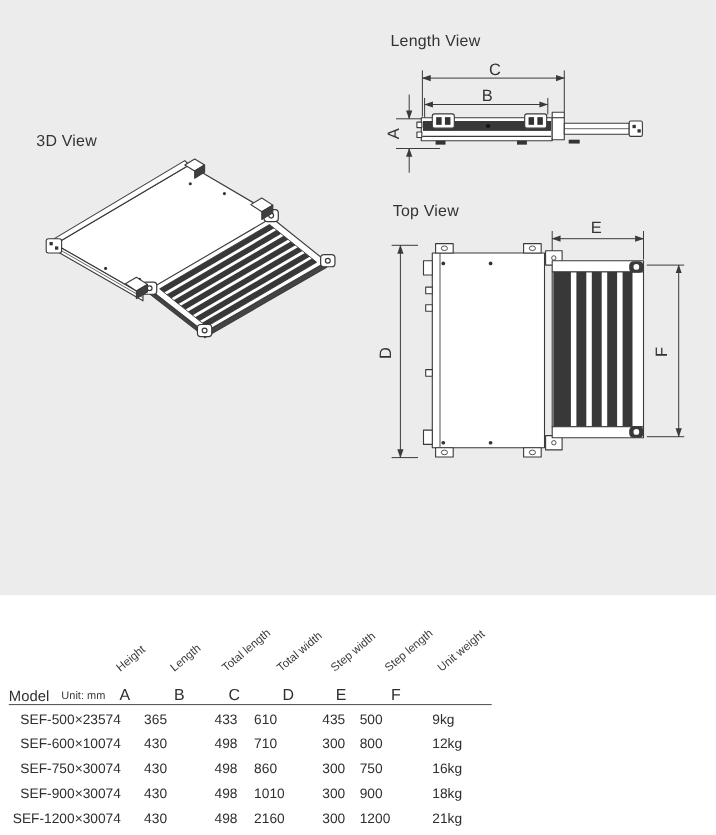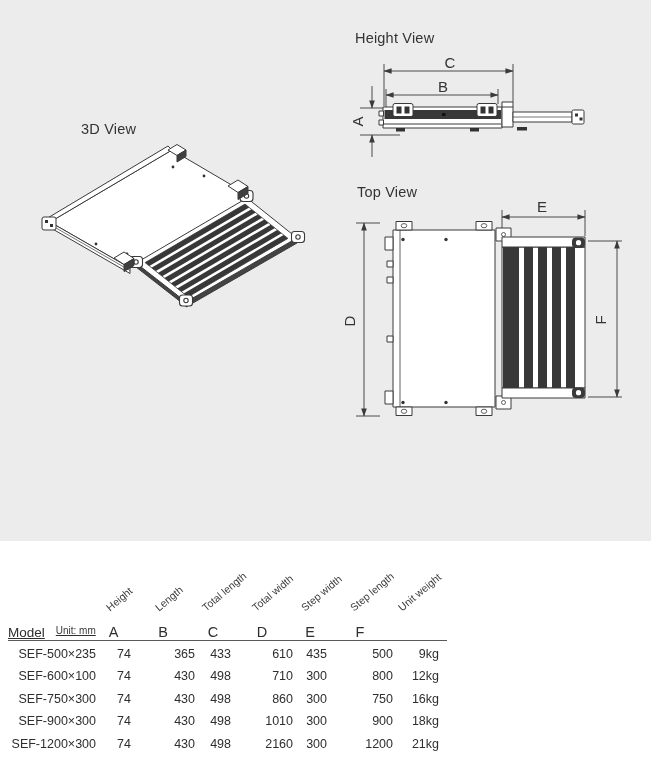--- a/index.html
+++ b/index.html
@@ -1,49 +1,49 @@
 <!DOCTYPE html>
 <html><head>
 <meta charset="utf-8">
 <style>
   html,body{margin:0;padding:0;background:#fff;}
   .page{position:relative;width:651px;height:759px;background:#ffffff;overflow:hidden;
         font-family:"Liberation Sans",sans-serif;color:#303030;}
   .gray-band{position:absolute;left:0;top:0;width:651px;height:541px;background:#ececec;}
   .view-title{position:absolute;font-size:14.5px;color:#333;letter-spacing:.2px;white-space:nowrap;}
-  .t-3d{left:33px;top:121px;margin-left:48px;}
+  .t-3d{left:33px;top:121px;}
   .t-front{left:355px;top:30px;}
   .t-top{left:357px;top:184px;}
   svg{position:absolute;overflow:visible;}
   svg text{font-family:"Liberation Sans",sans-serif;font-size:15px;fill:#333;}
   
   .spec-table{position:absolute;left:8px;top:575px;width:440px;height:182px;font-size:12.5px;color:#2e2e2e;}
   .diag{position:absolute;top:601px;height:13px;font-size:10.5px;color:#3a3a3a;
         transform:rotate(-40deg);transform-origin:left bottom;white-space:nowrap;}
   .head-row{position:absolute;left:0;top:44px;width:431px;height:22px;display:grid;
             grid-template-columns:88px 35px 64px 36px 62px 34px 66px 46px;align-items:end;}
   .head-row .letter{text-align:center;font-size:14.5px;color:#2e2e2e;padding-bottom:1px;}
-  .model-cell{display:flex;align-items:flex-start;gap:11px;padding-bottom:1px;text-decoration:underline;}
+  .model-cell{display:flex;align-items:center;gap:11px;padding-bottom:1px;}
   .model-cell .model{font-size:13.5px;}
   .model-cell .unit{font-size:10px;color:#3a3a3a;}
   .rule{position:absolute;left:0;top:65px;width:439px;height:1px;background:#5a5a5a;}
   .rows{position:absolute;left:0;top:68px;width:431px;}
   .trow{display:grid;grid-template-columns:88px 35px 64px 36px 62px 34px 66px 46px;
         height:22.4px;line-height:22.4px;}
-  .trow .c{text-align:right;}
+  .trow .c{text-align:left;}
   .trow .m{text-align:right;}
 </style>
 </head>
 <body>
 
 <div class="page">
   <div class="gray-band"></div>
 
   <div class="view-title t-3d">3D View</div>
-  <div class="view-title t-front">Height View</div>
+  <div class="view-title t-front">Length View</div>
   <div class="view-title t-top">Top View</div>
 
   <svg style="left:38px;top:142px" width="280" height="180" viewBox="38 142 280 180">
     <g stroke="#3a3a3a" stroke-width="1" stroke-linejoin="round" fill="none">
 
       <polygon points="50,222 172,150 252,197 130,268" fill="#ffffff"></polygon>
 
       <polygon points="46,219 168,146 172,150 50,222" fill="#ffffff"></polygon>
 
       <polygon points="50,222 130,268 130,273.5 50,227.5" fill="#ffffff"></polygon>

